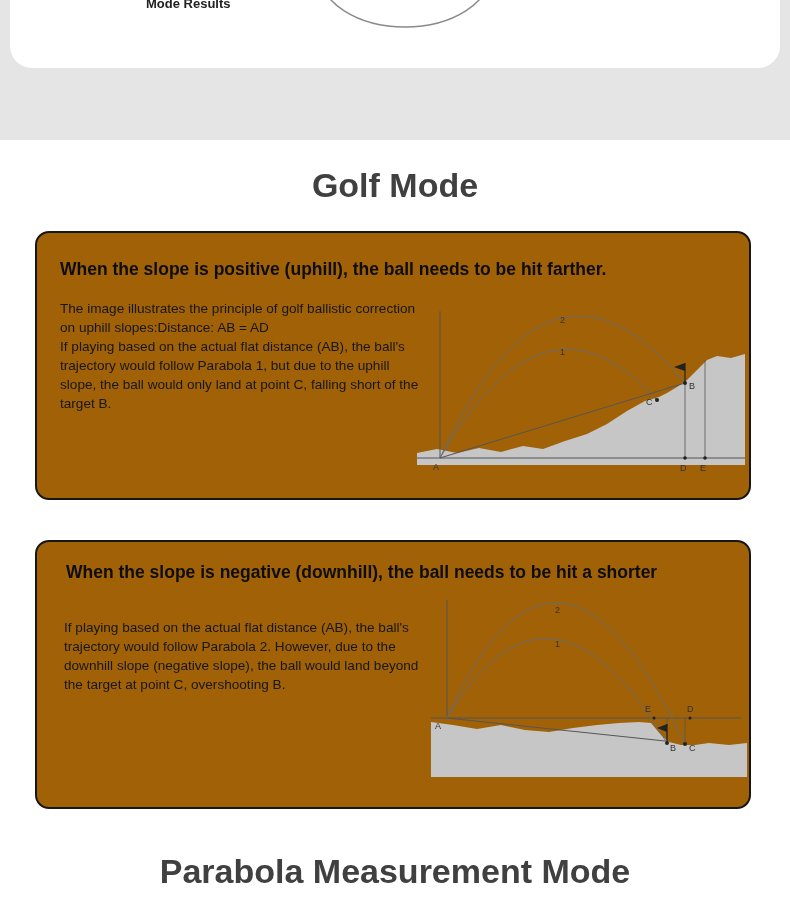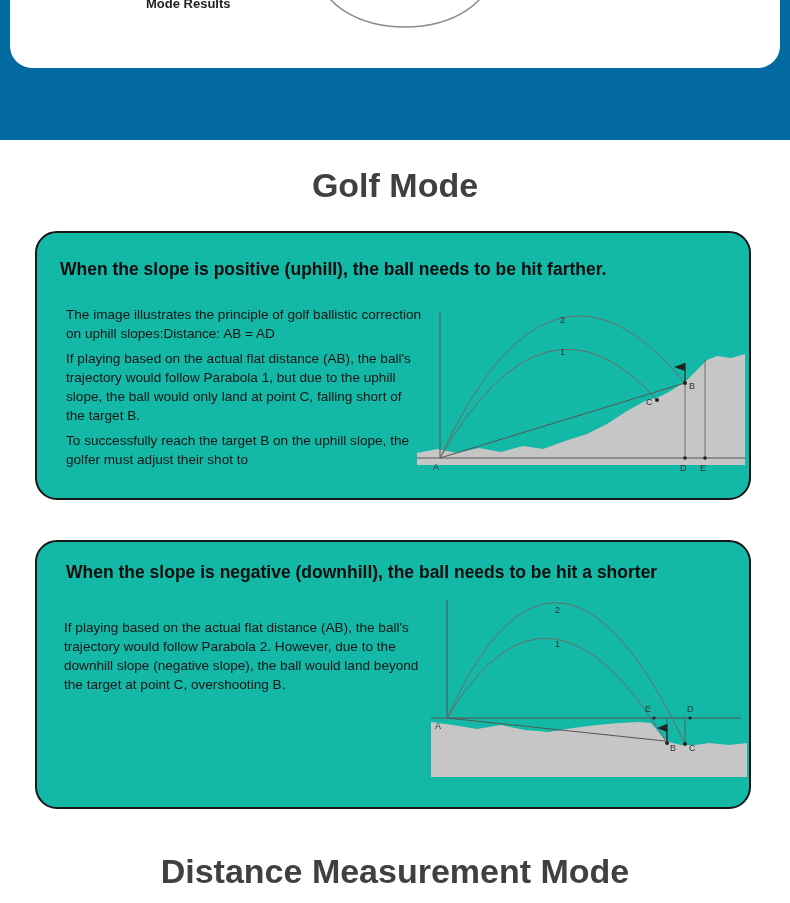--- a/index.html
+++ b/index.html
@@ -3,42 +3,42 @@
 <meta charset="utf-8">
 <style>
   html,body{margin:0;padding:0;}
   body{
     width:790px;height:903px;position:relative;overflow:hidden;
     background:#ffffff;
     font-family:"Liberation Sans", sans-serif;
     color:#1c1c1c;
   }
   
-  .top-band{position:absolute;left:0;top:0;width:790px;height:140px;background:#0369a1;}
+  .top-band{position:absolute;left:0;top:0;width:790px;height:140px;background:#e5e5e5;}
   .top-card{position:absolute;left:10px;top:0;width:770px;height:68px;background:#ffffff;
             border-radius:0 0 22px 22px;overflow:hidden;}
   .mode-results{position:absolute;left:136px;top:-4px;font-size:13px;font-weight:700;color:#222;}
   .lens-svg{position:absolute;left:308px;top:0;}
   
   .big-title{position:absolute;left:0;width:790px;text-align:center;
              font-weight:700;font-size:34px;color:#404040;letter-spacing:0;}
   #golf-title{top:166px;}
   #distance-title{top:852px;}
   
-  .info-card{position:absolute;left:35px;width:716px;height:269px;background:#14b8a6;
-             border:2px solid #161616;border-radius:22px;box-sizing:border-box;}
+  .info-card{position:absolute;left:35px;width:716px;height:269px;background:#a16207;
+             border:2px solid #161616;border-radius:14px;box-sizing:border-box;}
   #uphill-card{top:231px;}
   #downhill-card{top:540px;}
   .card-heading{position:absolute;font-size:17.5px;font-weight:700;color:#0d0d0d;white-space:nowrap;}
   #uphill-card .card-heading{left:23px;top:26px;}
   #downhill-card .card-heading{left:29px;top:20px;text-align:right;}
   .card-body{position:absolute;font-size:13.6px;line-height:19px;color:#161616;}
   #uphill-card .card-body{left:23px;top:66px;width:368px;}
   #downhill-card .card-body{left:27px;top:76px;width:356px;}
-  #uphill-card .card-body p{margin:6px;}
+  #uphill-card .card-body p{margin:0;}
   #downhill-card .card-body p{margin:0 0 14px 0;}
   .diagram{position:absolute;}
   #uphill-diagram{left:378px;top:70px;}
   #downhill-diagram{left:392px;top:53px;}
   .diagram text{font-family:"Liberation Sans", sans-serif;font-size:9px;fill:#333;}
 </style>
 </head>
 <body>
 
 <div class="top-band">
@@ -50,21 +50,20 @@
   </div>
 </div>
 
 <div class="big-title" id="golf-title">Golf Mode</div>
 
 <div class="info-card" id="uphill-card">
   <div class="card-heading">When the slope is positive (uphill), the ball needs to be hit farther.</div>
   <div class="card-body">
     <p>The image illustrates the principle of golf ballistic correction on uphill slopes:Distance: AB = AD</p>
     <p>If playing based on the actual flat distance (AB), the ball's trajectory would follow Parabola 1, but due to the uphill slope, the ball would only land at point C, falling short of the target B.</p>
-    <p>To successfully reach the target B on the uphill slope, the golfer must adjust their shot to</p>
   </div>
 
   <svg class="diagram" id="uphill-diagram" width="332" height="172" viewBox="0 0 332 172">
 
     <path fill="#c6c6c6" d="M2,162 L2,150 L22,146 L42,150 L64,145 L86,149 L108,143 L128,146 L150,138 L172,131
              L192,121 L212,108 L230,98 L244,94 L252,90 L262,84 L272,77 L282,67 L292,57
              L302,53 L316,55 L330,51 L330,162 Z"></path>
 
     <line x1="25" y1="8" x2="25" y2="155" stroke="#555" stroke-width="1"></line>
     <line x1="2" y1="155" x2="330" y2="155" stroke="#555" stroke-width="1"></line>
@@ -133,13 +132,13 @@
     <text x="126" y="18">2</text>
     <text x="126" y="52">1</text>
     <text x="6" y="134">A</text>
     <text x="216" y="117">E</text>
     <text x="258" y="117">D</text>
     <text x="241" y="156">B</text>
     <text x="260" y="156">C</text>
   </svg>
 </div>
 
-<div class="big-title" id="distance-title">Distance Measurement Mode</div>
+<div class="big-title" id="distance-title">Parabola Measurement Mode</div>
 
 </body></html>

